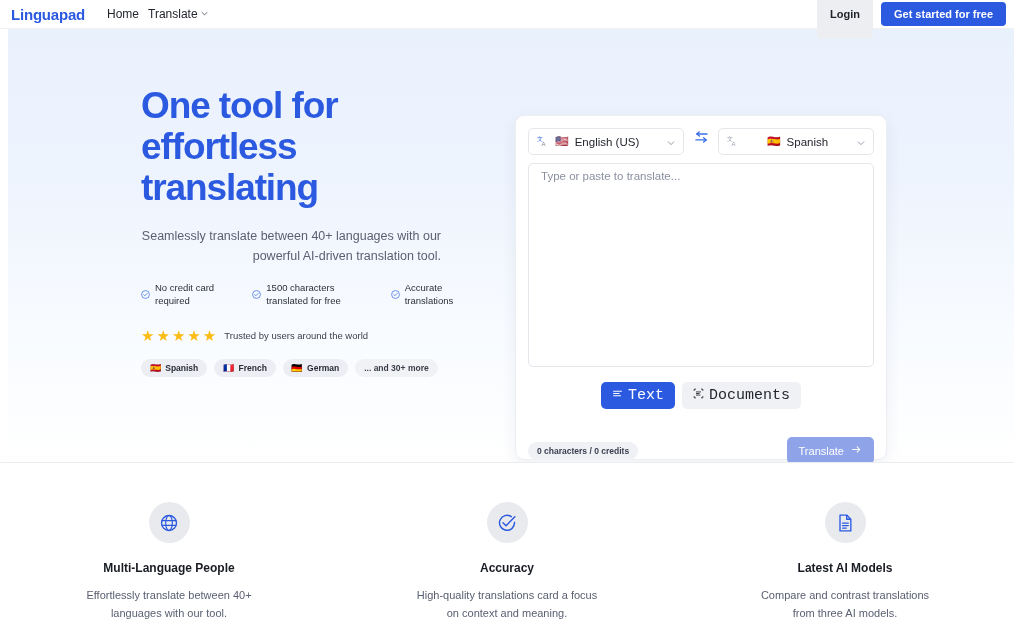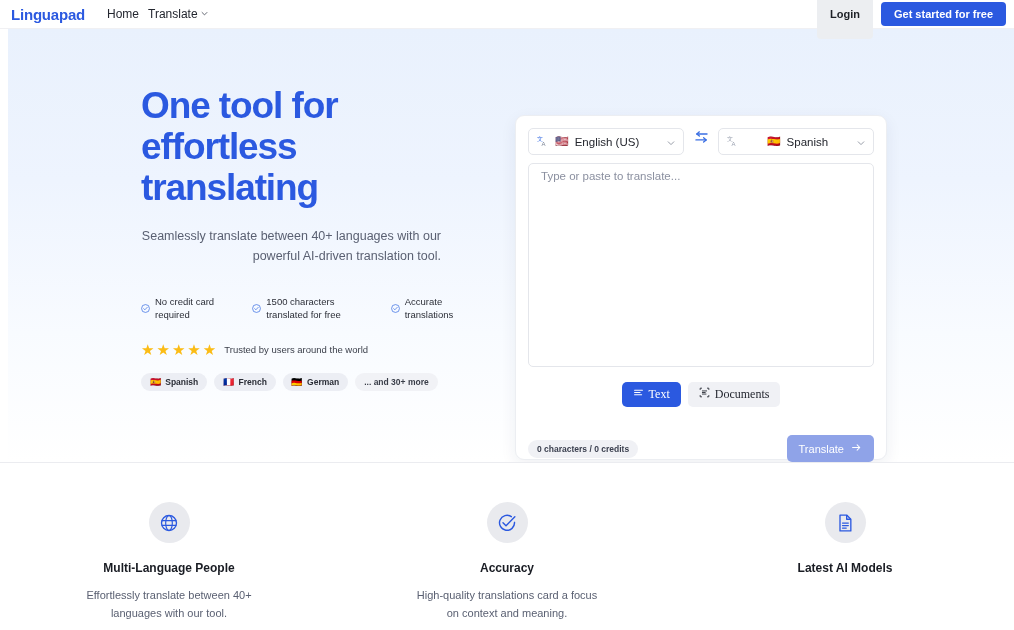--- a/index.html
+++ b/index.html
@@ -53,21 +53,21 @@
   .hero-left { position: absolute; left: 133px; top: 56px; width: 340px; }
   .headline {
     font-size: 37px; font-weight: bold; line-height: 41px; color: #2b59e0;
     letter-spacing: -1.1px;
   }
   .subhead {
     margin-top: 18px; font-size: 12.5px; line-height: 20px; color: #5a6072;
     width: 300px;
     text-align: right;
   }
-  .benefits { display: flex; margin-top: 30px; gap: 12px; }
+  .benefits { display: flex; margin-top: 16px; gap: 12px; }
   .benefit { display: flex; align-items: flex-start; gap: 5px; }
   .benefit:nth-child(1) { width: 110px; }
   .benefit:nth-child(2) { width: 140px; }
   .benefit:nth-child(3) { width: 100px; }
   .benefit-ico { margin-top: 3px; flex: 0 0 auto; }
   .benefit-txt { font-size: 9.5px; line-height: 12.5px; color: #2c2f38; }
 
   .stars-row { display: flex; align-items: center; gap: 8px; margin-top: 21px; }
   .stars { display: flex; gap: 2px; }
   .star { color: #fbbc16; font-size: 15px; line-height: 15px; }
@@ -113,22 +113,22 @@
   .ta {
     width: 100%; height: 204px; border: 1px solid #e4e6eb; border-radius: 5px;
     resize: none; padding: 4px 12px; font-size: 11.5px; color: #24262e;
     font-family: "Liberation Sans", sans-serif; outline: none; line-height: 16px;
   }
   .ta::placeholder { color: #8b90a0; }
 
   .mode-row { display: flex; justify-content: center; gap: 7px; margin-top: 11px; }
   .mode-btn {
     display: flex; align-items: center; gap: 5px; border-radius: 5px;
-    font-size: 12px; padding: 5px 11px; cursor: pointer; border: none;
-    font-family: Liberation Serif, serif;
+    font-size: 15px; padding: 5px 11px; cursor: pointer; border: none;
+    font-family: Liberation Mono, monospace;
   }
   .mode-btn.active { background: #2b59e0; color: #fff; }
   .mode-btn.inactive { background: #f0f1f5; color: #23262f; }
 
   .card-foot {
     display: flex; align-items: center; padding: 0 12px; margin-top: 28px;
   }
   .counter {
     background: #f0f1f5; border-radius: 10px; padding: 4px 9px;
     font-size: 8.5px; font-weight: bold; color: #3c4150;
@@ -384,18 +384,19 @@
 
     <div class="feat">
       <div class="feat-ico">
         <svg width="20" height="20" viewBox="0 0 24 24">
           <path d="M6 2.5h8l5 5v14H6z" stroke="#2b59e0" stroke-width="1.6" fill="none" stroke-linejoin="round"></path>
           <path d="M14 2.5v5h5" stroke="#2b59e0" stroke-width="1.6" fill="none" stroke-linejoin="round"></path>
           <path d="M9 12h7M9 15h7M9 18h4.5" stroke="#2b59e0" stroke-width="1.5" stroke-linecap="round"></path>
         </svg>
       </div>
       <div class="feat-title">Latest AI Models</div>
+      <div class="feat-desc">Compare and contrast translations from three AI models.</div>
     </div>
 
 
   </div>
 
 </div>
 
 </body></html>

